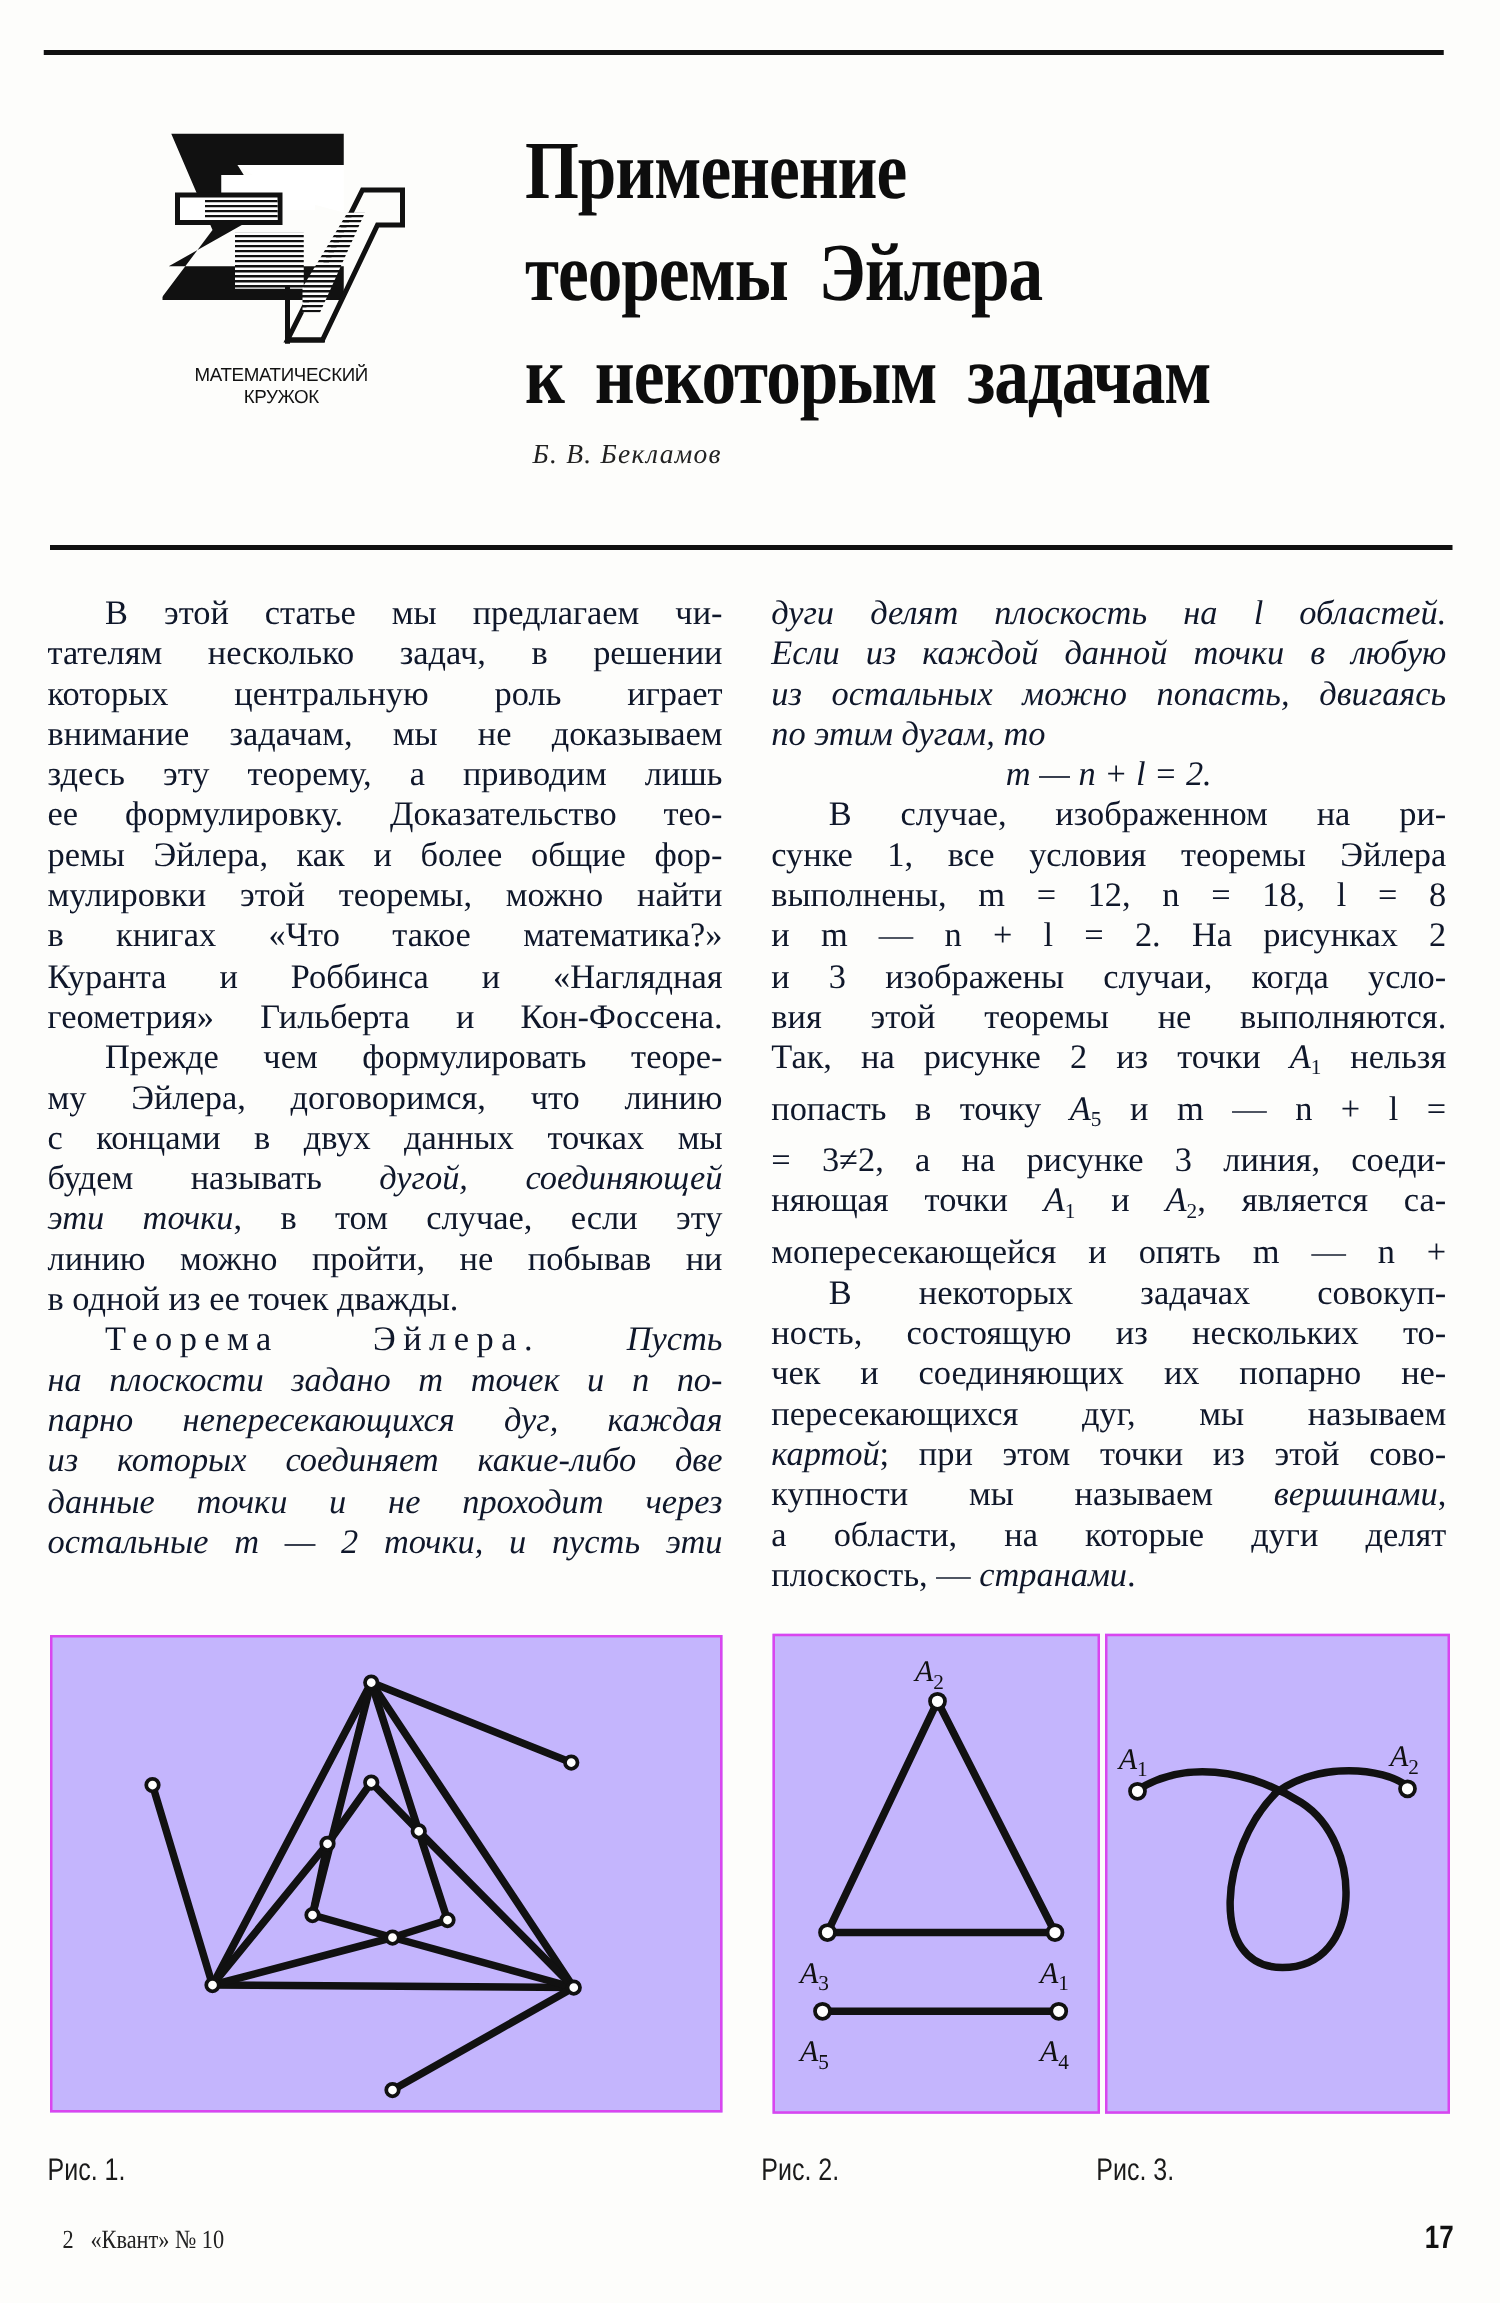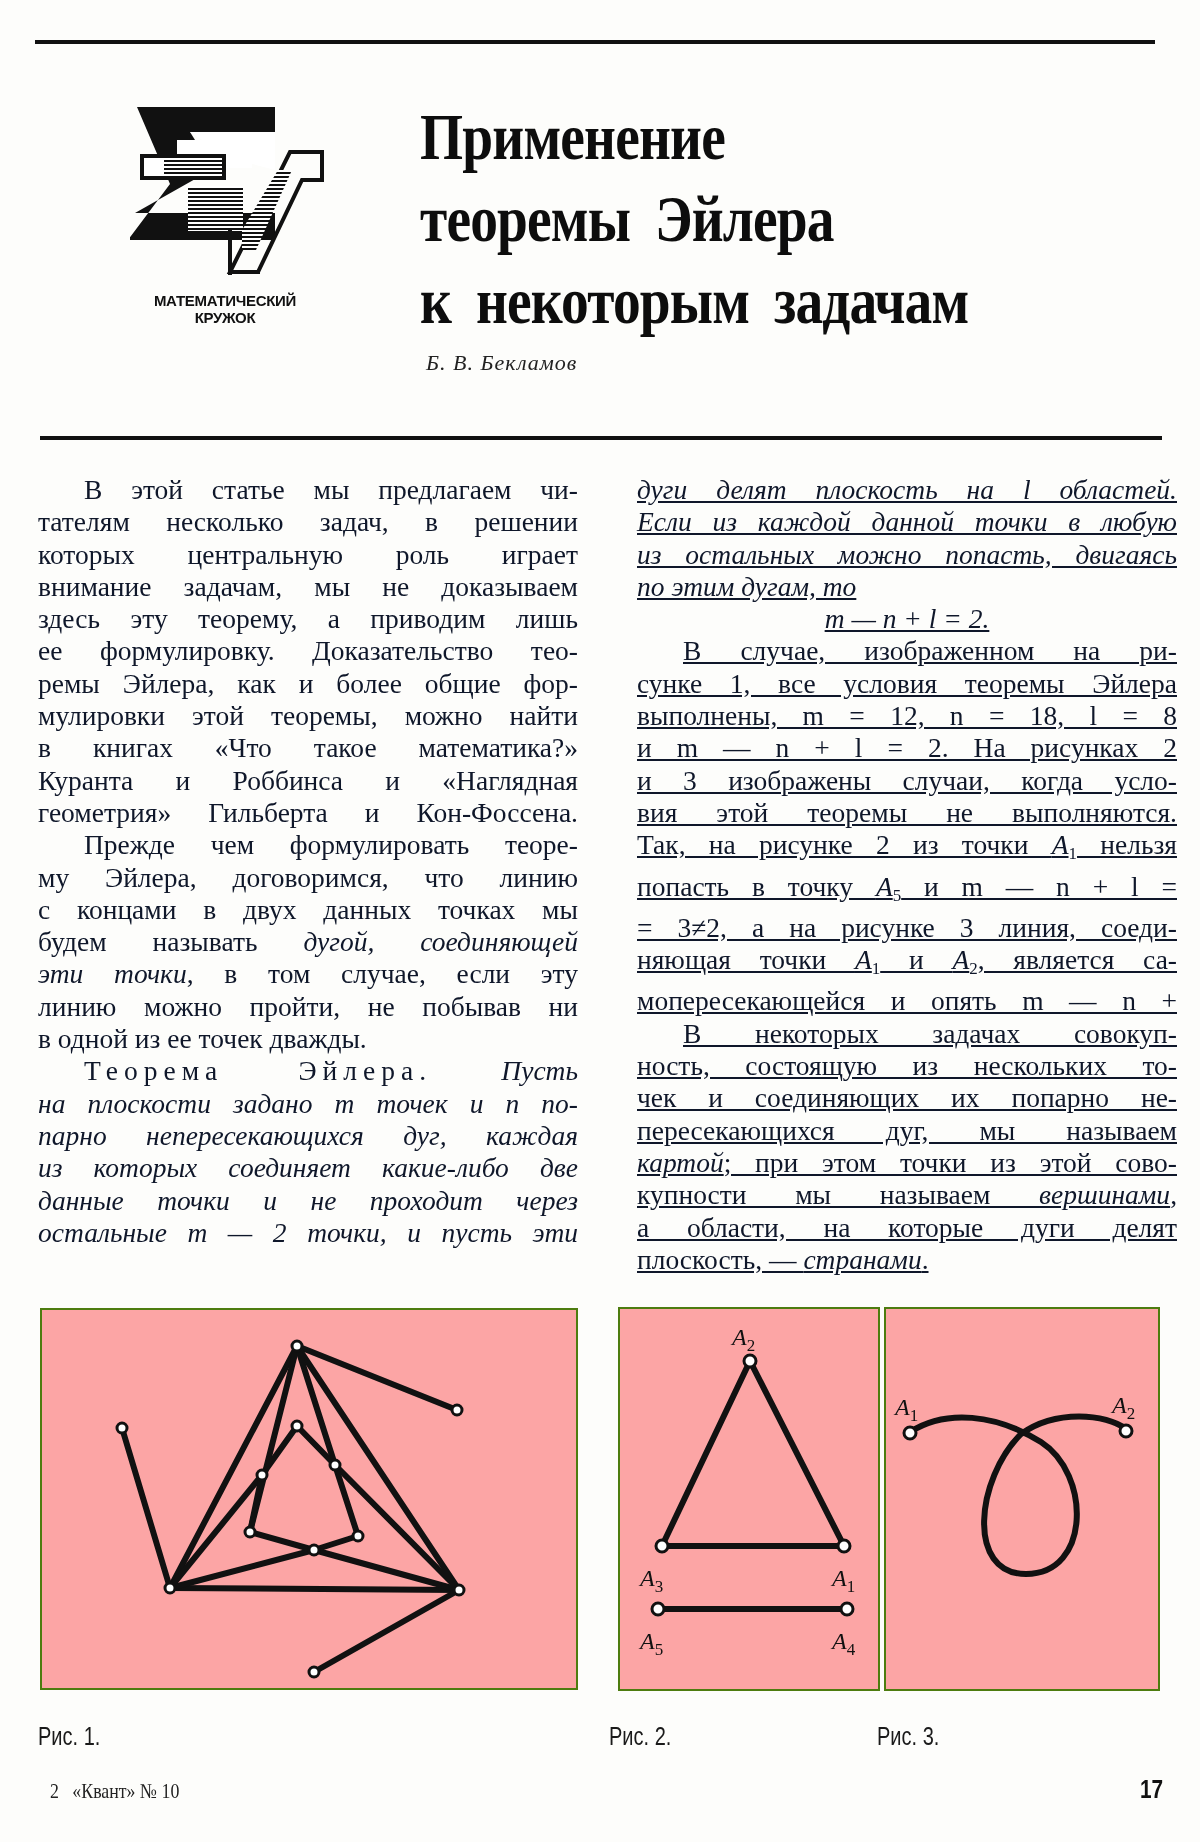--- a/index.html
+++ b/index.html
@@ -5,21 +5,21 @@
   html, body { margin: 0; padding: 0; }
   body {
     width: 1200px; height: 1842px; position: relative; overflow: hidden;
     background: #fdfdfb; color: #141414;
     font-family: "Liberation Serif", "DejaVu Serif", serif;
   }
   .rule { position: absolute; background: #111; height: 4px; }
   .logo { position: absolute; left: 130px; top: 100px; width: 200px; height: 180px; }
   .logo-label {
     position: absolute; left: 120px; width: 210px; top: 292px; text-align: center;
-    font-family: "Liberation Sans", "DejaVu Sans", sans-serif; font-weight: bold;
+    font-family: "Liberation Sans", "DejaVu Sans", sans-serif; font-weight: normal;
     font-size: 15px; line-height: 17px; letter-spacing: -0.3px; color: #111;
   }
   .title {
     position: absolute; left: 420px; top: 96px; margin: 0;
     font-family: "Liberation Serif", serif; font-weight: bold;
     font-size: 66px; line-height: 82px; letter-spacing: -1px;
     transform: scaleX(0.84); transform-origin: left top; white-space: nowrap; color: #0d0d0d;
   }
   .title span { display: block; word-spacing: 14px; }
   .author {
@@ -28,26 +28,26 @@
   }
   .col {
     position: absolute; top: 474px; width: 540px;
     font-size: 27.5px; line-height: 32.3px; text-align: justify; color: #0f172a;
   }
   .col .line { display: block; text-align: justify; text-align-last: justify; white-space: nowrap; }
   .col .line.last { text-align-last: left; }
   .col .line.center { text-align: center; text-align-last: center; }
   .col .indent { padding-left: 46px; }
   .col-left { left: 38px; }
-  .col-right { left: 637px; text-decoration: underline; }
+  .col-right { left: 617px; }
   .it { font-style: italic; }
   .spaced { letter-spacing: 6px; }
   sub { font-size: 17px; vertical-align: -5px; font-style: normal; }
   .fig {
-    position: absolute; border: 2px solid #4d7c0f; background: #fca5a5;
+    position: absolute; border: 2px solid #d946ef; background: #c4b5fd;
   }
   .fig svg { width: 100%; height: 100%; display: block; }
   .caption {
     position: absolute; top: 1722px; font-size: 25px;
     font-family: "Liberation Sans", sans-serif; transform: scaleX(0.8); transform-origin: left top;
     color: #1a1a1a;
   }
   .footer-left {
     position: absolute; left: 50px; top: 1779px; font-size: 21px; color: #222;
     transform: scaleX(0.85); transform-origin: left top; white-space: nowrap;

